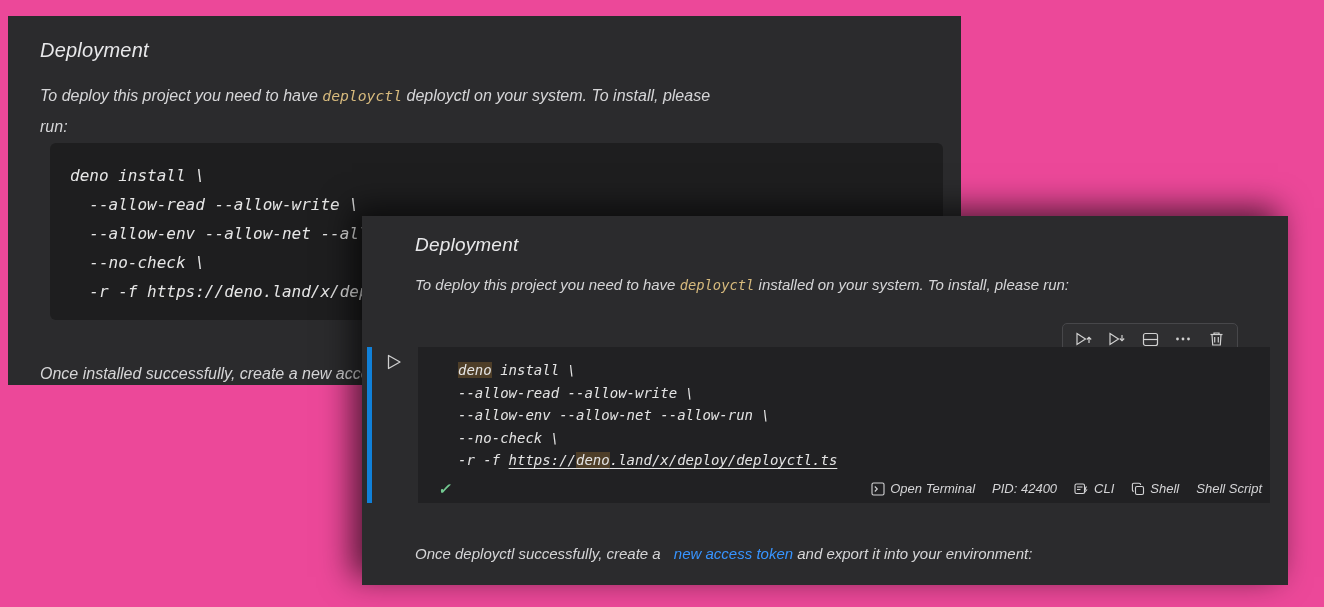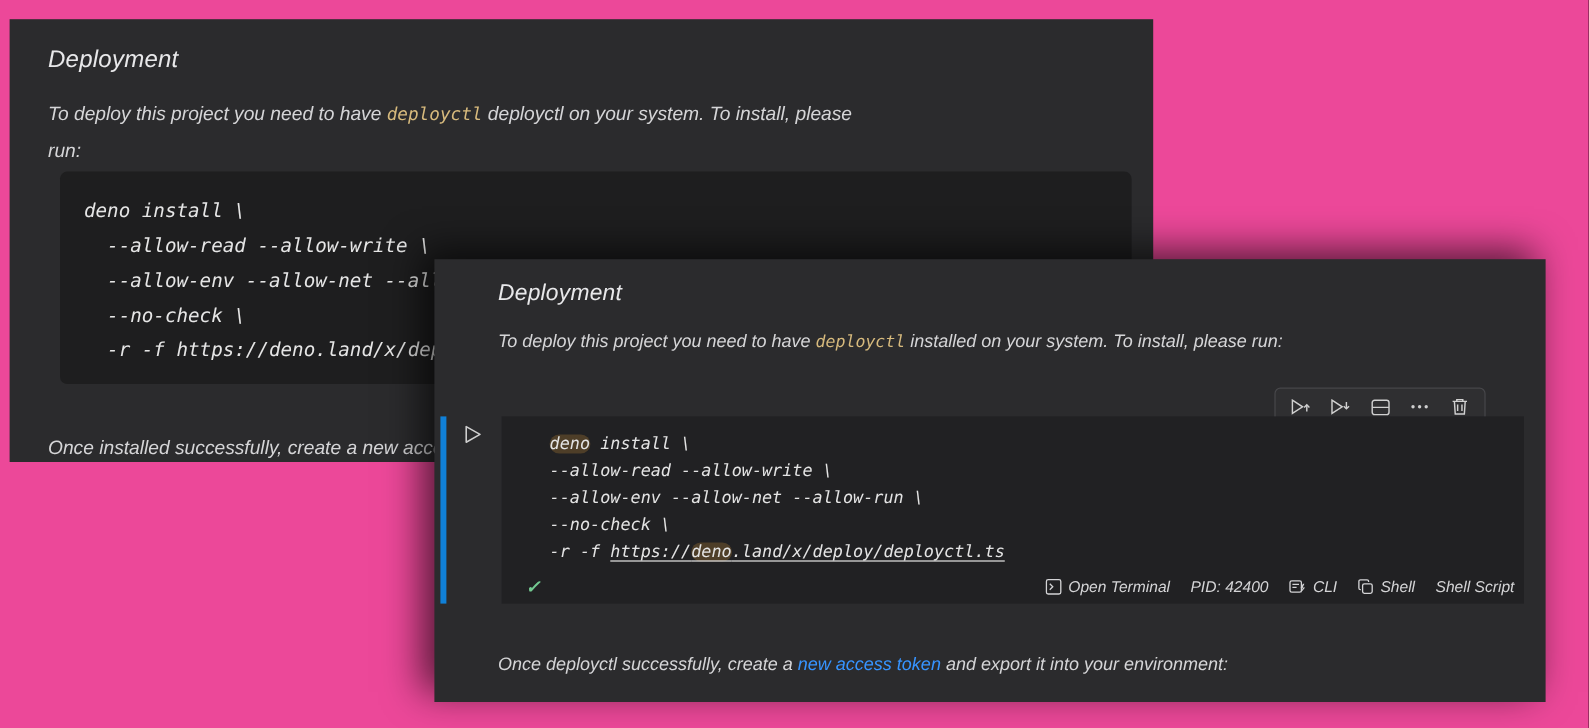--- a/index.html
+++ b/index.html
@@ -39,35 +39,35 @@
   .tb-icon svg{display:block;}
 
   .focus-bar{position:absolute;left:5px;top:131px;width:5px;height:156px;background:#1080d8;}
   .run-btn{position:absolute;left:22px;top:136px;width:20px;height:20px;display:flex;align-items:center;justify-content:center;cursor:pointer;}
 
   .cell-frame{position:absolute;left:56px;top:131px;width:852px;height:156px;background:#212123;}
   .cell-code{
     position:absolute;left:0;top:0;width:100%;box-sizing:border-box;padding:12px 0 0 40px;
     font-family:"DejaVu Sans Mono",monospace;font-size:14px;line-height:22.6px;color:#e4e4e4;white-space:pre;
   }
-  .hl{background:#4e3e28;border-radius:8px;}
+  .hl{background:#4e3e28;border-radius:0;}
   .url{text-decoration:underline;text-underline-offset:3px;}
 
   .cell-status{
     position:absolute;left:0;bottom:0;width:100%;height:27px;box-sizing:border-box;
     display:flex;align-items:center;padding:0 8px 2px 20px;
     font-size:13px;color:#d4d4d6;
   }
   .status-check{color:#73c991;font-size:15px;font-weight:bold;}
   .status-right{margin-left:auto;display:flex;align-items:flex-start;gap:17px;}
   .status-item{display:flex;align-items:center;gap:5px;white-space:nowrap;cursor:default;}
   .status-item svg{display:block;}
 
   .front-outro{position:absolute;left:53px;top:329px;font-size:15px;color:#d5d5d7;white-space:nowrap;}
-  .link{color:#3794ff;cursor:pointer;}
+  .link{color:#3794ff;cursor:pointer;margin-left:9px;}
 </style>
 </head>
 <body>
 
 <div class="stage">
 
   <div class="panel panel-back">
     <div class="md-heading back-heading">Deployment</div>
 
     <div class="md-para back-intro"><span>To deploy this project you need to have </span><span class="inline-code">deployctl</span><span> deployctl on your system. To install, please</span><br><span>run:</span></div>

